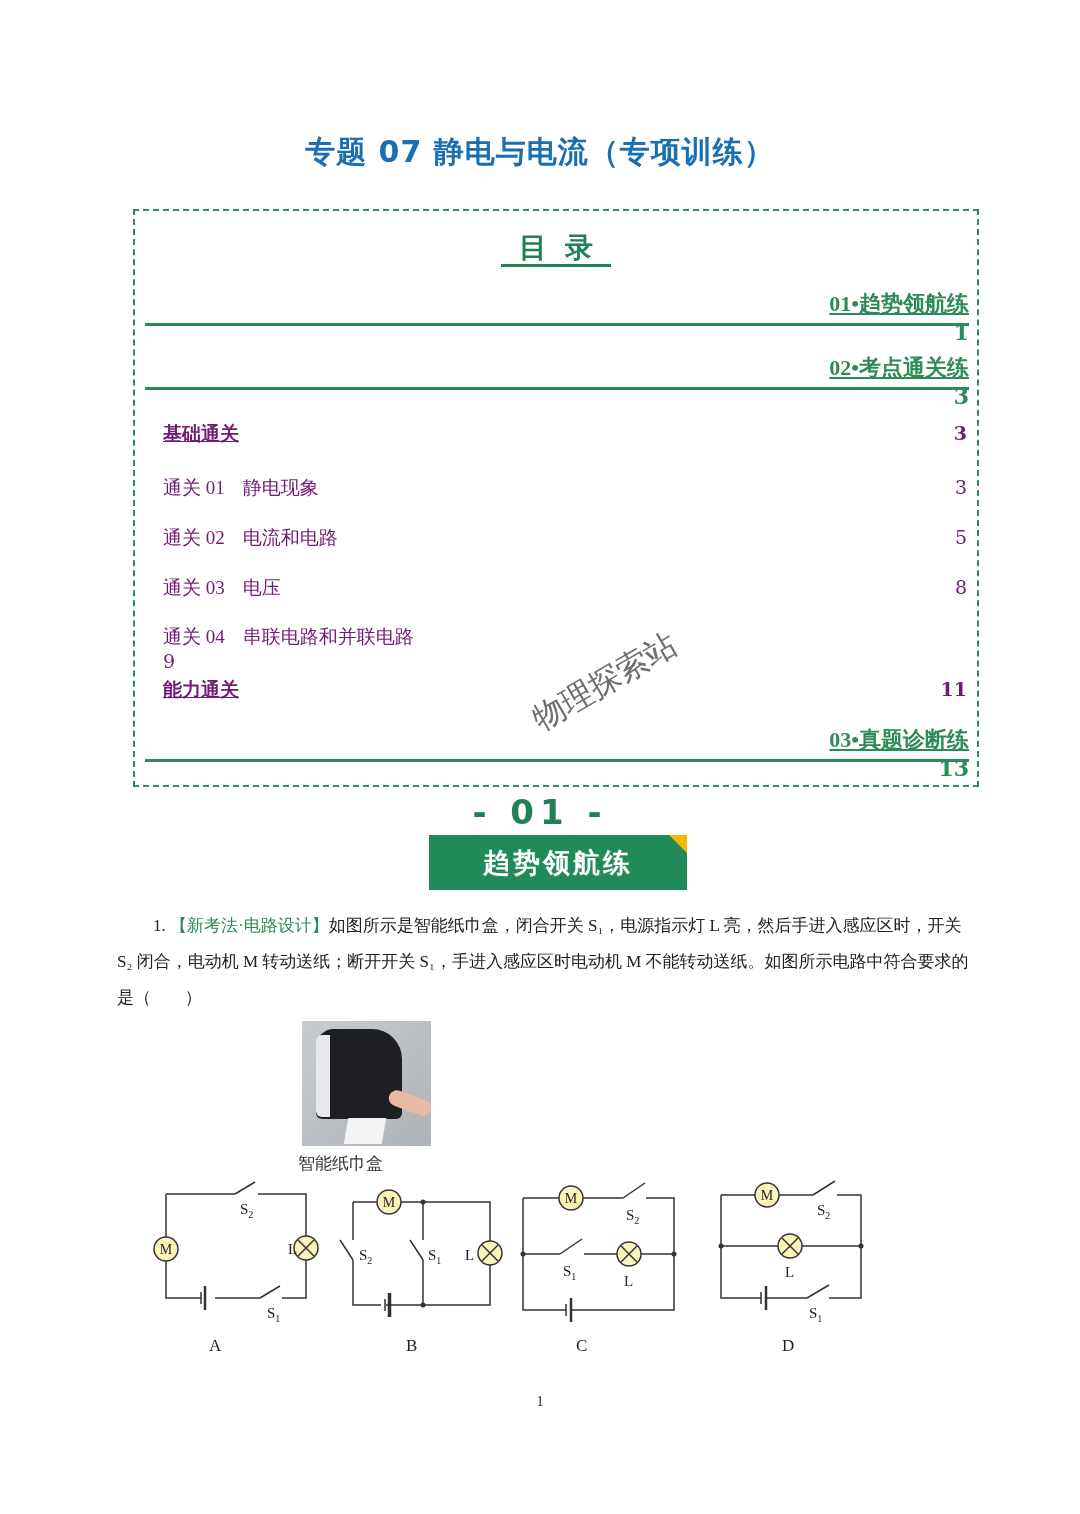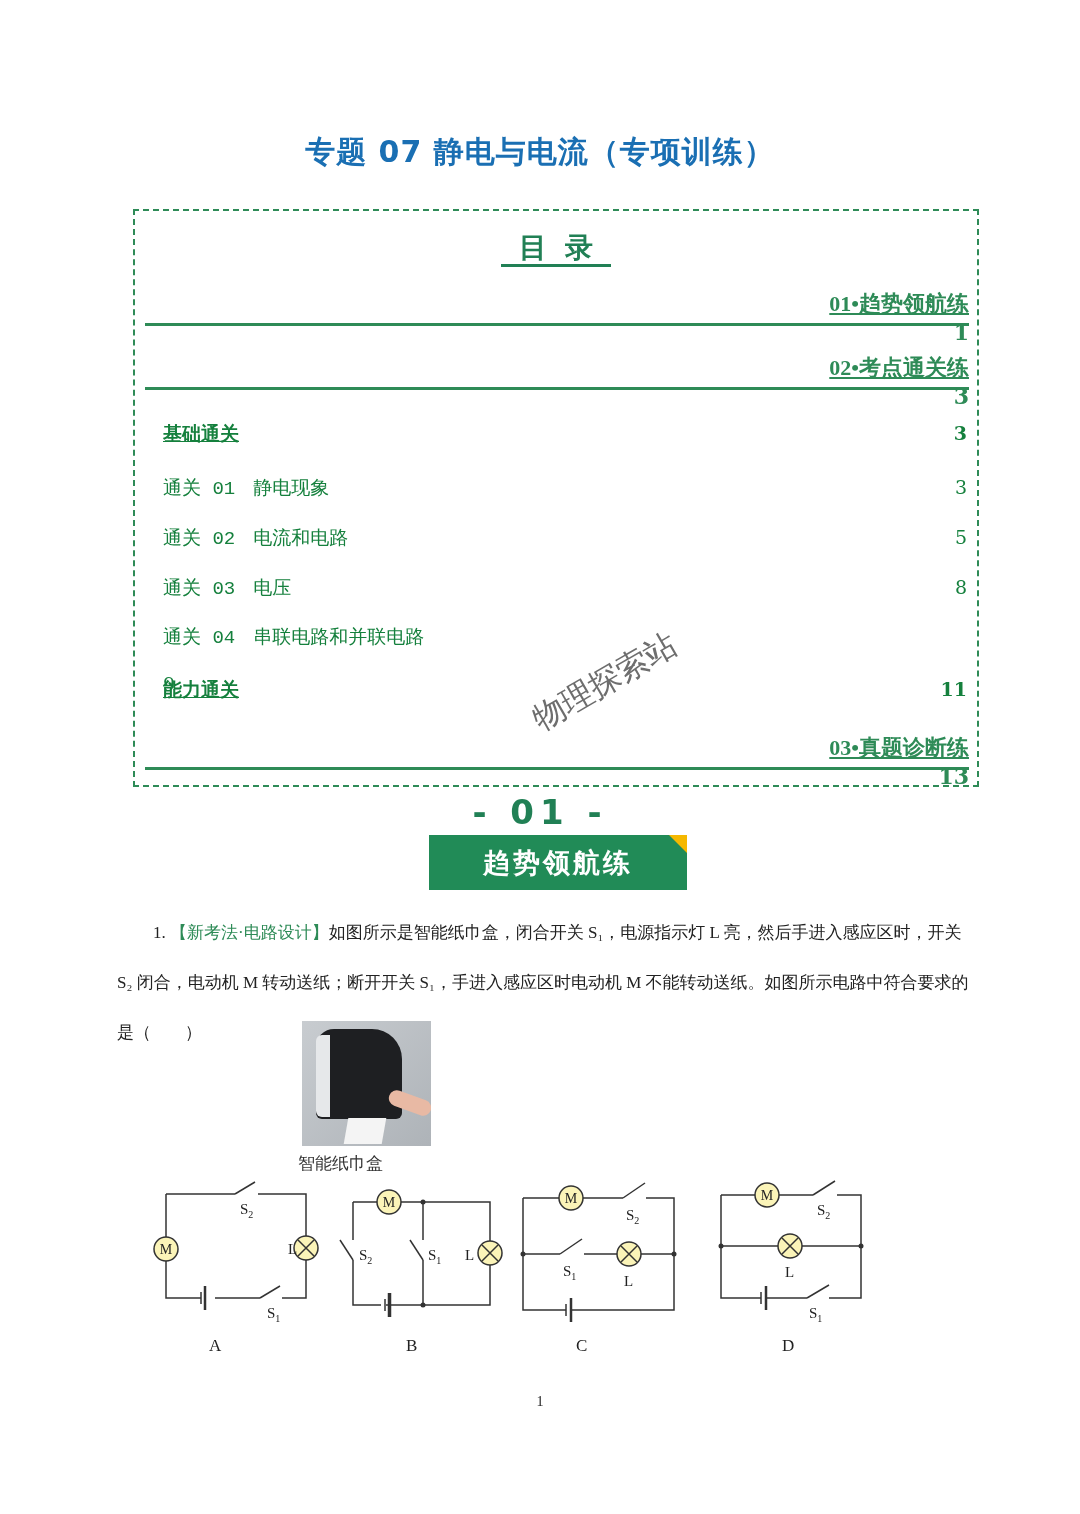--- a/index.html
+++ b/index.html
@@ -12,40 +12,40 @@
                border: 2px dashed #2e8b57; box-sizing: border-box; }
     .toc-heading { position: absolute; top: 18px; left: 0; width: 100%; text-align: center; }
     .toc-heading span { font-family: "DejaVu Sans", sans-serif; font-weight: bold; font-size: 28px;
                         color: #218055; border-bottom: 3px solid #218055; letter-spacing: 18px;
                         padding-left: 18px; }
     .toc-sec { position: absolute; left: 10px; right: 8px; height: 34px;
                border-bottom: 3px solid #2e8b57; display: flex; justify-content: space-between;
                align-items: flex-end; font-weight: bold; font-size: 22px; color: #2e8b57; flex-direction: column; }
     .toc-sec .lbl { text-decoration: underline; font-family: "Liberation Serif", serif; }
     .toc-sub { position: absolute; left: 28px; right: 10px; display: flex;
-               justify-content: space-between; align-items: baseline; font-size: 19px; color: #15803d; gap: 23px; }
+               justify-content: space-between; align-items: baseline; font-size: 19px; color: #701a75; }
     .toc-sub.bold .lbl { font-weight: bold; text-decoration: underline;
                          font-family: "DejaVu Sans", sans-serif; }
     .toc-sub.bold .pg { font-weight: bold; }
     .toc-sub .lbl { font-family: "DejaVu Sans", sans-serif; }
-    .toc-sub .code { font-family: Liberation Mono, monospace; margin-right: 18px; }
+    .toc-sub .code { font-family: Liberation Serif, serif; margin-right: 18px; }
     .watermark { position: absolute; left: 525px; top: 660px; transform: rotate(-30deg);
                  font-family: "DejaVu Sans", sans-serif; font-size: 32px; color: #555;
                  opacity: 0.85; white-space: nowrap; }
     .sec-num { position: absolute; top: 792px; left: 0; width: 1080px; text-align: center;
                font-family: "DejaVu Sans", sans-serif; font-weight: bold; font-size: 34px;
                color: #218055; letter-spacing: 6px; }
     .banner { position: absolute; left: 429px; top: 835px; width: 258px; height: 55px;
               background: #218b57; color: #fff; display: flex; align-items: center;
               justify-content: center; font-family: "DejaVu Sans", sans-serif; font-weight: bold;
               font-size: 27px; letter-spacing: 3px; }
     .banner .corner { position: absolute; right: 0; top: 0; width: 0; height: 0;
                       border-left: 18px solid transparent; border-top: 18px solid #f5b800; }
     .question { position: absolute; left: 117px; top: 908px; width: 860px; font-size: 17px;
-                line-height: 50px; color: #222; font-family: "Liberation Serif", serif; }
+                line-height: 36px; color: #222; font-family: "Liberation Serif", serif; }
     .question .num { margin-left: 36px; }
     .question .tag { color: #2e8b57; }
     .photo { position: absolute; left: 302px; top: 1021px; width: 129px; height: 125px;
              background: linear-gradient(135deg, #c8ccd0 0%, #aeb3b8 100%); overflow: hidden; }
     .photo .box { position: absolute; left: 14px; top: 8px; width: 86px; height: 90px;
                   background: #1e1f22; border-radius: 18px 30px 6px 6px; }
     .photo .side { position: absolute; left: 14px; top: 14px; width: 14px; height: 82px;
                    background: #e6e8ea; border-radius: 6px 0 0 6px; }
     .photo .paper { position: absolute; left: 44px; top: 97px; width: 38px; height: 26px;
                     background: #f4f4f4; transform: skewX(-10deg); }
@@ -95,21 +95,21 @@
   </div>
   <div class="toc-sub" style="top:413px;flex-direction:column;">
     <span><span class="code">通关 04</span><span class="lbl">串联电路和并联电路</span></span>
     <span class="pg">9</span>
   </div>
   <div class="toc-sub bold" style="top:466px;">
     <span class="lbl">能力通关</span>
     <span class="pg">11</span>
   </div>
 
-  <div class="toc-sec" style="top:514px;margin-top:8px;">
+  <div class="toc-sec" style="top:514px;">
     <span class="lbl">03•真题诊断练</span>
     <span class="pg">13</span>
   </div>
 </div>
 
 <div class="watermark">物理探索站</div>
 
 <div class="sec-num">- 01 -</div>
 <div class="banner">
   <span>趋势领航练</span>

